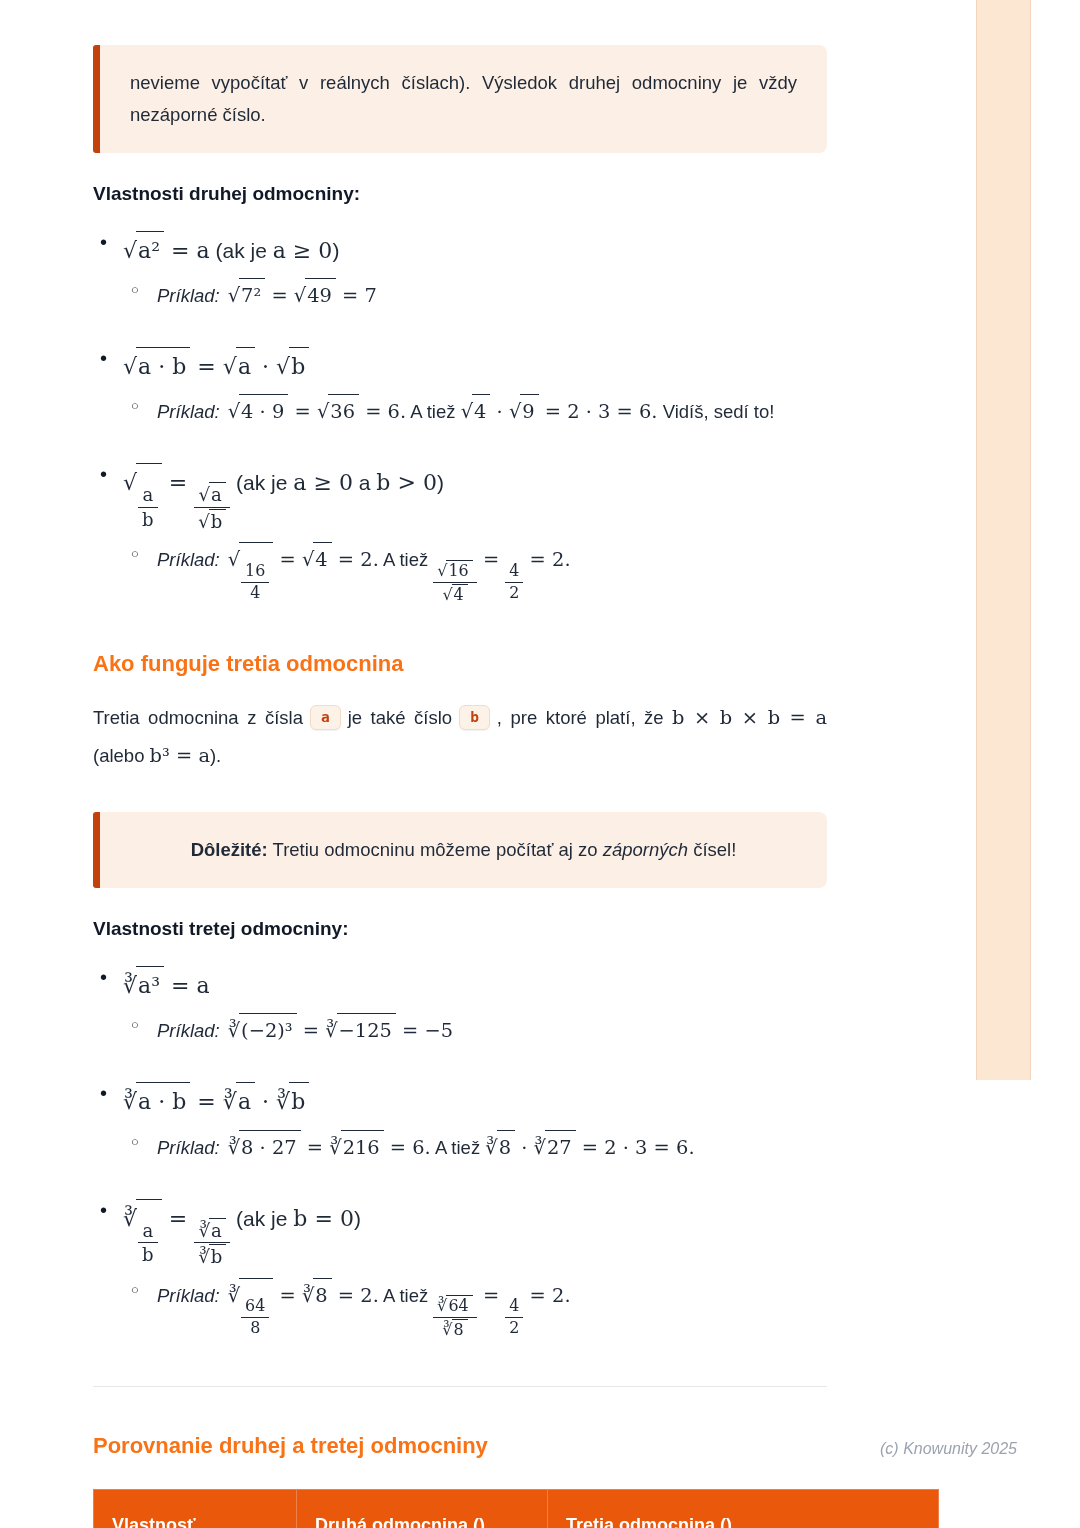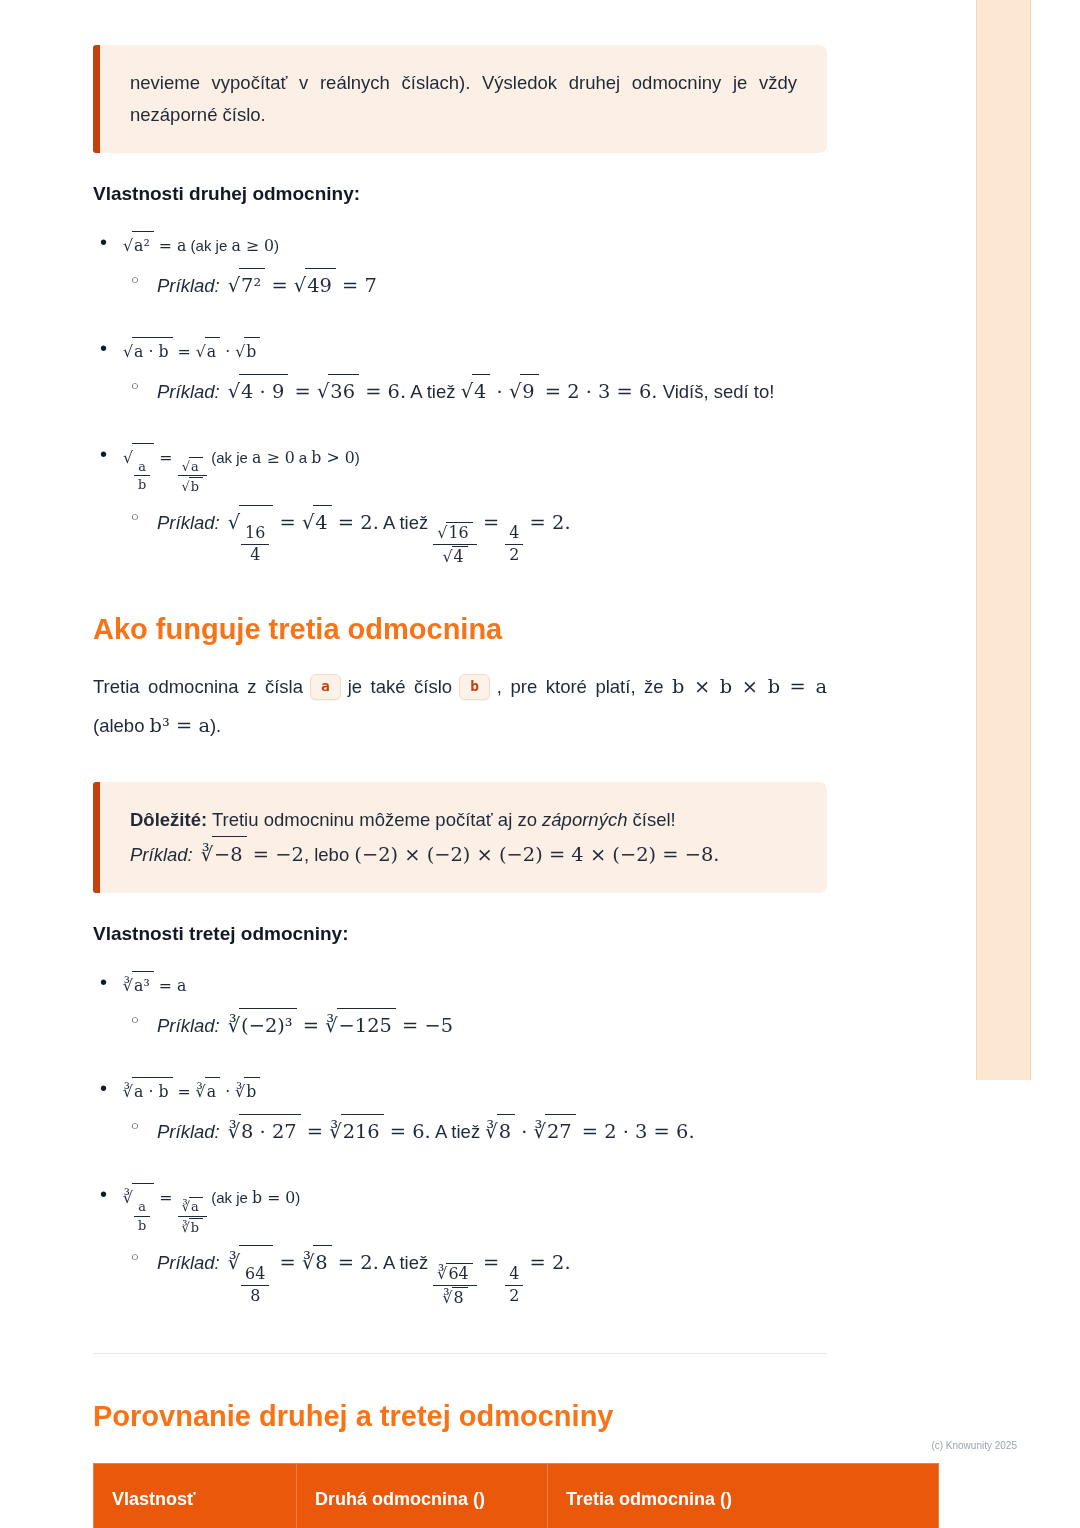--- a/index.html
+++ b/index.html
@@ -31,32 +31,32 @@
     margin-top: 45px;
     background: #fcefe5;
     border-left: 7px solid #c2410c;
     border-radius: 3px 8px 8px 3px;
     padding: 22px 30px;
     font-size: 18.5px;
     line-height: 1.72;
     color: #1f2937;
     text-align: justify;
   }
-  .callout .cl-line { text-align: left; }
+  .callout .cl-line { text-align: center; }
 
   h3.subheading {
     margin: 30px 0 8px 0;
     font-size: 19px;
     font-weight: bold;
     color: #111827;
   }
 
   h2.orange {
     margin: 46px 0 22px 0;
-    font-size: 29px;
+    font-size: 22px;
     font-weight: bold;
     color: #f97316;
   }
 
   .para {
     margin: 0 0 10px 0;
     font-size: 18.5px;
     line-height: 2.0;
     text-align: justify;
   }
@@ -78,21 +78,21 @@
   }
 
   
   .props { margin: 26px 0 0 0; }
   .item { position: relative; padding-left: 30px; margin-bottom: 36px; }
   .item::before {
     content: "•";
     position: absolute; left: 7px; top: 0;
     font-size: 20px; color: #111827;
   }
-  .item-formula { font-size: 15px; line-height: 1.6; margin-bottom: 10px; }
+  .item-formula { font-size: 21px; line-height: 1.6; margin-bottom: 10px; }
   .subitem { position: relative; padding-left: 34px; font-size: 18.5px; line-height: 1.6; }
   .subitem::before {
     content: "○";
     position: absolute; left: 8px; top: 2px;
     font-size: 13px; color: #111827;
   }
   .ex-label { font-style: italic; margin-right: 8px; }
 
   
   .mth { font-family: "DejaVu Serif", serif; font-size: 1.05em; }
@@ -139,23 +139,24 @@
     border: 1px solid #ef8049;
     line-height: 1.5;
   }
   .col-1 { width: 166px; }
   .col-2 { width: 214px; }
   .col-3 { width: 354px; }
 
   .footer {
     position: absolute;
     top: 1440px; right: 63px;
-    font-size: 10px;
+    font-size: 16px;
     color: #9ca3af;
     z-index: 5;
+    font-style: italic;
   }
 </style>
 </head>
 <body>
 
 <div class="page">
 
   <div class="side-strip"></div>
 
   <div class="content">
@@ -203,23 +204,20 @@
     </div>
 
     <h2 class="orange">Ako funguje tretia odmocnina</h2>
 
     <p class="para"><span>Tretia odmocnina z čísla</span><span class="chip">a</span><span>je také číslo</span><span class="chip">b</span><span>, pre ktoré platí, že <span class="mth">b × b × b = a</span> (alebo <span class="mth">b³ = a</span>).</span></p>
 
     <div class="callout" style="margin-top:36px;">
       <div class="cl-line">
         <strong>Dôležité:</strong><span> Tretiu odmocninu môžeme počítať aj zo </span><em>záporných</em><span> čísel!</span>
       </div>
-      <div class="cl-line">
-        <em class="ex-label">Príklad:</em><span><span class="mth"><span class="root"><span class="rsign">∛</span><span class="rad">−8</span></span> = −2</span>, lebo <span class="mth">(−2) × (−2) × (−2) = 4 × (−2) = −8.</span></span>
-      </div>
     </div>
 
     <h3 class="subheading">Vlastnosti tretej odmocniny:</h3>
 
     <div class="props">
       <div class="item">
         <div class="item-formula"><span class="mth"><span class="root"><span class="rsign">∛</span><span class="rad">a³</span></span> = a</span></div>
         <div class="subitem">
           <em class="ex-label">Príklad:</em><span class="ex-text"><span class="mth"><span class="root"><span class="rsign">∛</span><span class="rad">(−2)³</span></span> = <span class="root"><span class="rsign">∛</span><span class="rad">−125</span></span> = −5</span></span>
         </div>

